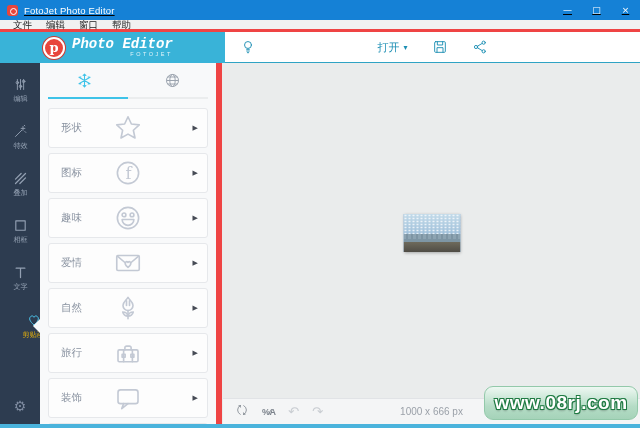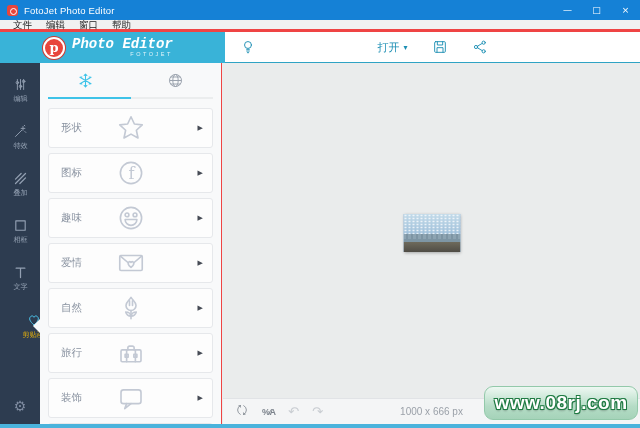--- a/index.html
+++ b/index.html
@@ -3,21 +3,21 @@
 <meta charset="utf-8">
 <style>
   html,body{margin:0;padding:0;background:#dcdcdc;}
   *{box-sizing:border-box;}
   .window{
     position:relative;width:640px;height:428px;overflow:hidden;
     font-family:"Liberation Sans",sans-serif;background:#eaecec;
     box-shadow:inset 1px 0 rgba(70,180,220,.6), inset -1px 0 rgba(70,180,220,.6);
   }
   
-  .titlebar{position:absolute;top:0;left:0;right:0;height:20px;background:#1581d6;display:flex;align-items:center;}
+  .titlebar{position:absolute;top:0;left:0;right:0;height:20px;background:#1581d6;display:flex;align-items:center;text-decoration:underline;}
   .app-icon{width:11px;height:11px;margin-left:7px;border-radius:3px;background:#e8453c;position:relative;flex:0 0 auto;}
   .app-icon::after{content:"";position:absolute;left:3px;top:3px;width:5px;height:5px;border-radius:50%;border:1.5px solid #fff;}
   .title-text{color:#ffffff;font-size:9.5px;margin-left:6px;letter-spacing:.2px;}
   .win-controls{margin-left:auto;display:flex;height:100%;}
   .win-btn{width:29px;height:100%;display:flex;align-items:center;justify-content:center;color:#fff;font-size:9px;font-family:"DejaVu Sans",sans-serif;}
   
   .menubar{position:absolute;top:20px;left:0;right:0;height:12px;background:#f1f1f1;display:flex;align-items:center;padding-left:6px;border-bottom:3px solid #ef4444;}
   .menu-item{font-size:9.5px;color:#222;padding:0 7px;line-height:12px;}
   
   .brandbar{position:absolute;top:32px;left:0;width:225px;height:31px;background:#39b3d8;display:flex;align-items:center;}
@@ -35,21 +35,21 @@
   
   .sidebar{position:absolute;top:63px;left:0;width:40px;bottom:4px;background:#2d3c50;padding-top:4px;}
   .side-item{height:47px;display:flex;flex-direction:column;align-items:center;justify-content:center;gap:2px;color:#93a0b2;}
   .side-item svg{stroke:#93a0b2;fill:none;stroke-width:1.5;stroke-linecap:round;stroke-linejoin:round;}
   .side-item .lbl{font-size:7.5px;transform:scale(.95);white-space:nowrap;}
   .side-item.active{color:#eab308;position:relative;padding-left:27px;}
   .side-item.active svg{stroke:#4cc3ea;}
   .side-notch{position:absolute;right:0;top:50%;margin-top:-7px;width:0;height:0;border-top:7px solid transparent;border-bottom:7px solid transparent;border-right:7px solid #f8f9fa;}
   .gear{position:absolute;bottom:10px;left:0;width:40px;text-align:center;color:#7e8ba0;font-size:14px;font-family:"DejaVu Sans",sans-serif;}
   
-  .panel{position:absolute;top:63px;left:40px;width:182px;bottom:4px;background:#f8f9fa;border-right:1px solid #ef4444;overflow:hidden;}
+  .panel{position:absolute;top:63px;left:40px;width:182px;bottom:4px;background:#f8f9fa;border-right:6px solid #ef4444;overflow:hidden;}
   .tabs{height:34px;display:flex;}
   .tab{flex:1;display:flex;align-items:center;justify-content:center;}
   .tab-track{height:2px;margin:0 8px;background:#ebedee;position:relative;}
   .tab-track .on{position:absolute;left:0;top:0;width:50%;height:100%;background:#3ec3e8;}
   .cards{padding:9px 8px 0 8px;display:flex;flex-direction:column;gap:5px;}
   .card{position:relative;height:40px;background:#fdfdfd;border:1px solid #e6e8eb;border-radius:3px;flex:0 0 auto;}
   .card .c-lbl{position:absolute;left:12px;top:50%;transform:translateY(-50%);font-size:10.5px;color:#8a93a1;}
   .card .c-ic{position:absolute;left:50%;top:50%;transform:translate(-50%,-50%);display:flex;}
   .card .c-ic svg{stroke:#c3c9d4;fill:none;stroke-width:1.3;stroke-linecap:round;stroke-linejoin:round;}
   .card .c-arrow{position:absolute;right:9px;top:50%;transform:translateY(-50%);font-size:7px;color:#464b55;font-family:"DejaVu Sans",sans-serif;}

